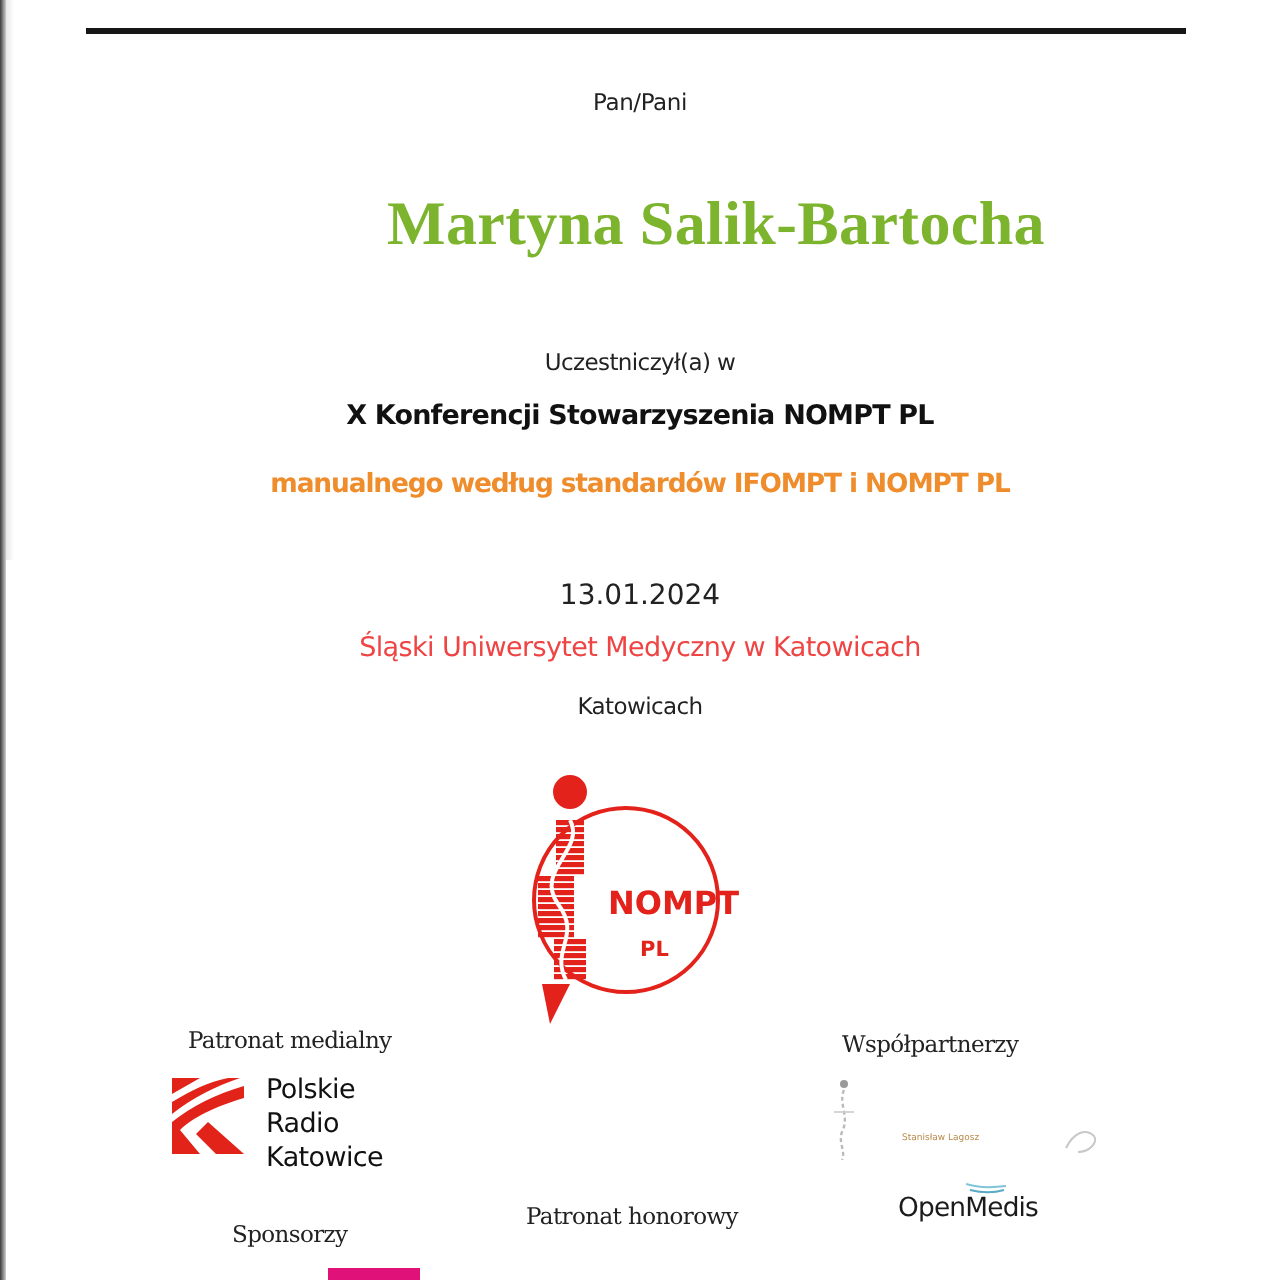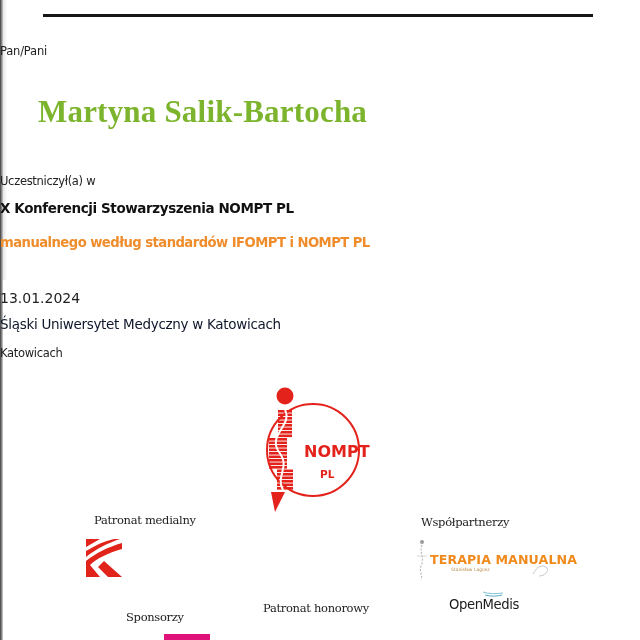--- a/index.html
+++ b/index.html
@@ -15,21 +15,21 @@
   }
   .left-edge-faint {
     position: absolute; left: 3px; top: 0; width: 4px; height: 280px;
     background: linear-gradient(to right, #e6e6e6, #ffffff);
   }
   .top-rule {
     position: absolute; left: 43px; top: 14px; width: 550px; height: 3px;
     background: #161616;
   }
   .center {
-    position: absolute; left: 0; width: 640px; text-align: left;
+    position: absolute; left: 0; width: 640px; text-align: center;
   }
   .salutation {
     top: 44px; font-family: "DejaVu Sans", sans-serif; font-size: 11.5px; color: #222;
     letter-spacing: -0.2px;
   }
   .recipient {
     top: 94px; font-family: "Liberation Serif", serif; font-weight: bold;
     font-size: 31px; color: #7cb42d; letter-spacing: 0.2px; padding-left: 38px;
   }
   .participated {
@@ -41,37 +41,37 @@
     font-size: 13.5px; color: #111; letter-spacing: -0.4px;
   }
   .topic {
     top: 229px; font-family: "DejaVu Sans", sans-serif; font-weight: bold;
     font-size: 13.2px; color: #ef8d2c; line-height: 27px; letter-spacing: -0.55px;
   }
   .date {
     top: 290px; font-family: "DejaVu Sans", sans-serif; font-size: 14px; color: #222;
   }
   .university {
-    top: 316px; font-family: "DejaVu Sans", sans-serif; font-size: 13.5px; color: #0f172a;
+    top: 316px; font-family: "DejaVu Sans", sans-serif; font-size: 13.5px; color: #ef4444;
     letter-spacing: -0.3px;
   }
   .organizer-label {
     top: 346px; font-family: "DejaVu Sans", sans-serif; font-size: 11.5px; color: #222;
     letter-spacing: -0.3px;
   }
   .nompt-logo {
     position: absolute; left: 253px; top: 380px; width: 130px; height: 140px;
   }
   .label-small {
     position: absolute; font-family: "DejaVu Serif", serif; font-size: 11.5px; color: #222;
     letter-spacing: -0.3px;
   }
   .media-label { left: 94px; top: 513px; }
   .partners-label { left: 421px; top: 515px; }
-  .sponsors-label { left: 116px; top: 610px; margin-left: 10px; }
+  .sponsors-label { left: 116px; top: 610px; }
   .honorary-label { left: 263px; top: 601px; }
   .prk-logo {
     position: absolute; left: 86px; top: 537px; width: 120px; height: 54px;
   }
   .prk-mark { position: absolute; left: 0; top: 0; width: 36px; height: 40px; }
   .prk-text {
     position: absolute; left: 47px; top: 0px;
     font-family: "DejaVu Sans", sans-serif; font-size: 13.5px; line-height: 17px;
     color: #111; letter-spacing: -0.3px;
   }
@@ -168,29 +168,33 @@
 <div class="prk-logo">
   <svg class="prk-mark" viewBox="0 0 36 40">
     <g fill="#e2231a">
       <rect x="0" y="0" width="36" height="40" fill="none"></rect>
       <path d="M0,2 L14,2 L0,10 Z"></path>
       <path d="M0,14 C10,8 18,4 28,2 L34,2 C22,6 10,12 0,20 Z"></path>
       <path d="M0,24 C10,16 22,10 36,6 L36,12 C22,16 10,22 4,28 L14,40 L0,40 Z"></path>
       <path d="M18,24 L36,40 L22,40 L12,30 Z"></path>
     </g>
   </svg>
+  <div class="prk-text">
+    <div>Polskie</div>
+    <div>Radio</div>
+    <div>Katowice</div>
+  </div>
 </div>
 
 <div class="tm-logo">
   <svg class="tm-deco-left" viewBox="0 0 20 42">
     <circle cx="9" cy="4" r="2" fill="#9a9a9a"></circle>
     <path d="M9,7 C6,14 12,20 8,28 C6,33 10,38 8,42" fill="none" stroke="#bbbbbb" stroke-width="1.2" stroke-dasharray="2,1.5"></path>
     <path d="M4,18 L14,18" stroke="#cccccc" stroke-width="0.8"></path>
   </svg>
-  <div class="tm-title">TERAPIA MANUALNA</div>
   <div class="tm-sub">Stanisław Lagosz</div>
   <svg class="tm-deco-right" viewBox="0 0 20 18">
     <path d="M2,14 C6,6 12,4 16,8 C18,11 14,16 8,16" fill="none" stroke="#c8c8c8" stroke-width="1"></path>
   </svg>
 </div>
 
 <div class="openmedis">
   <svg class="openmedis-swoosh" viewBox="0 0 20 6">
     <path d="M0,1 C6,3 12,3 20,2" fill="none" stroke="#7fc3d6" stroke-width="1"></path>
     <path d="M2,4 C8,5.5 14,5.5 19,4" fill="none" stroke="#5aa9c4" stroke-width="1"></path>

